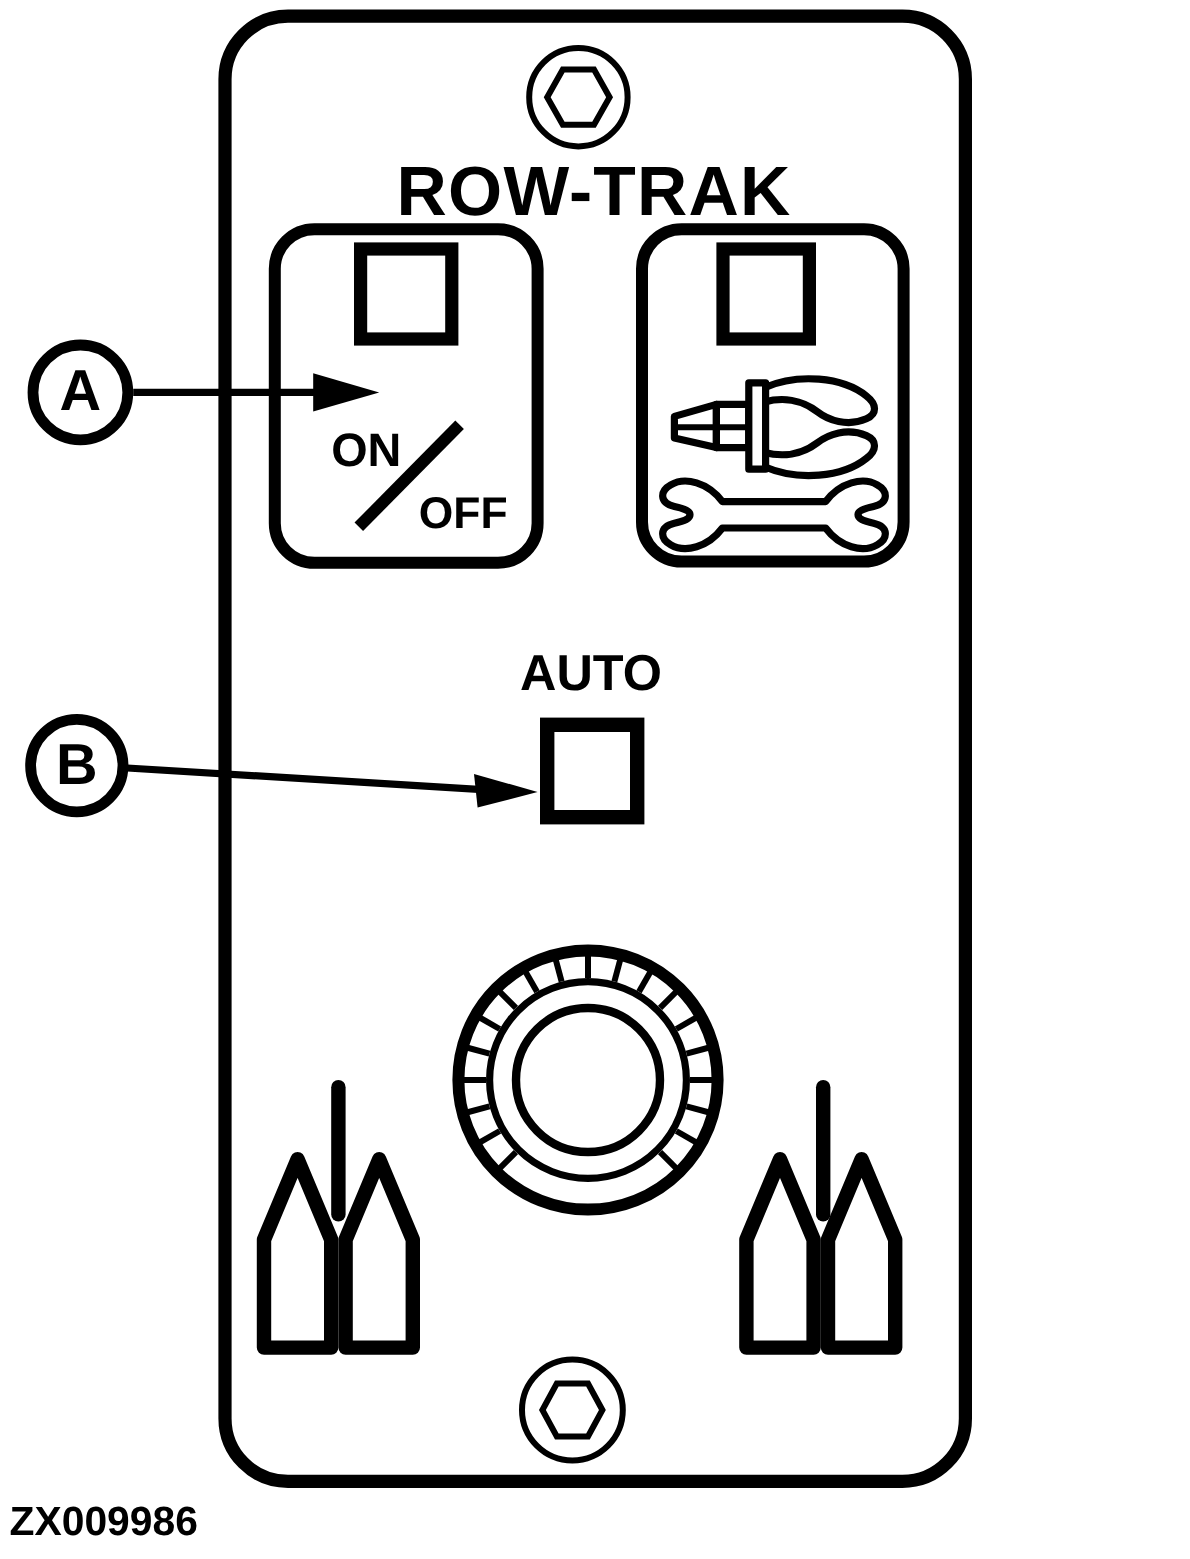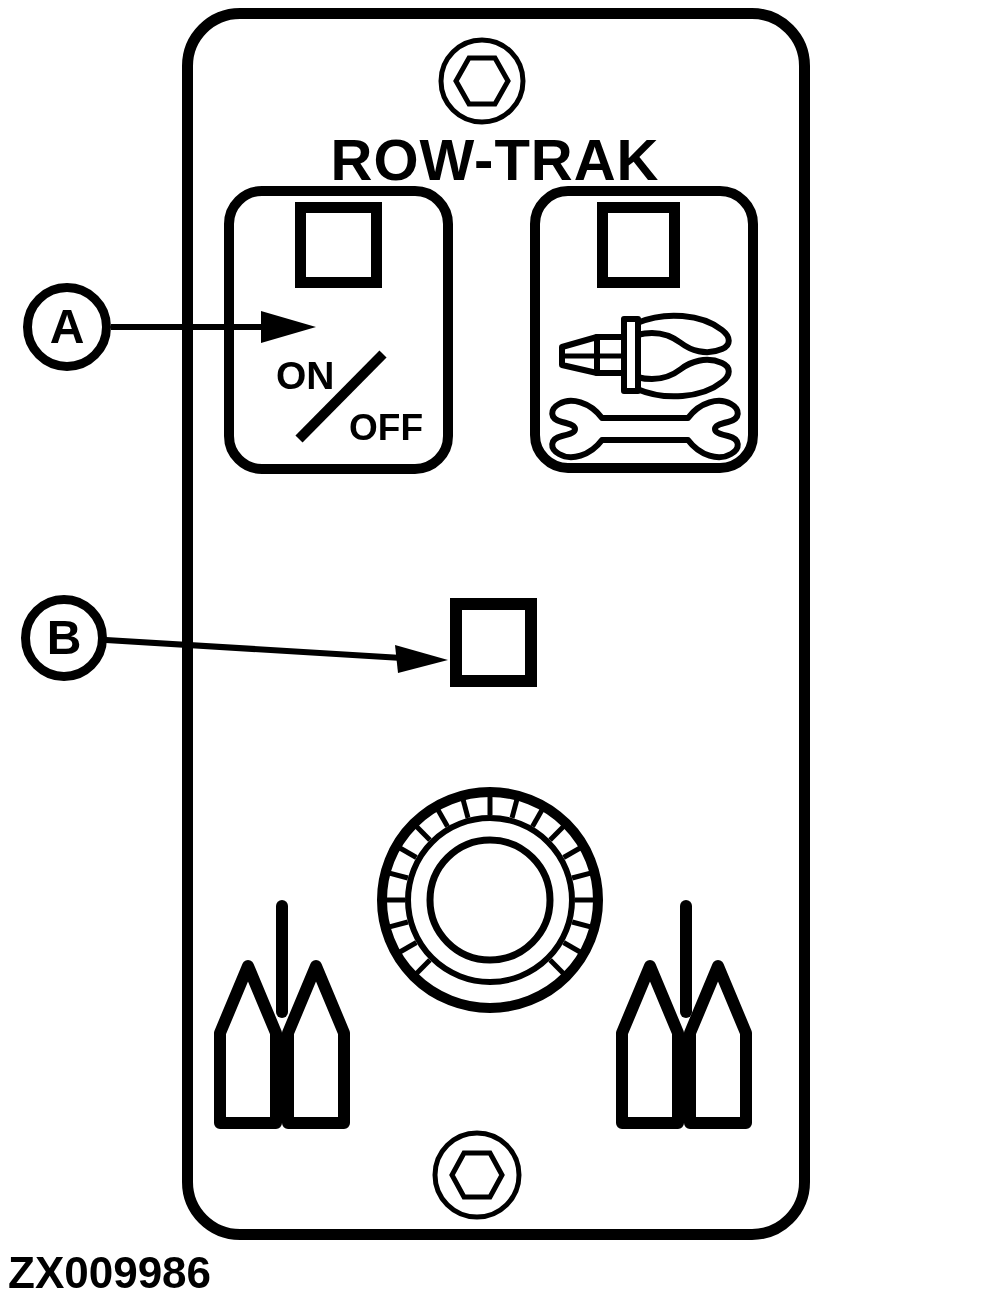--- a/index.html
+++ b/index.html
@@ -18,21 +18,21 @@
   .switch-service{left:530px;top:186px;width:208px;height:267px;}
   .sq{position:absolute;background:#fff;border:11px solid #000;}
   .sq-power{left:295px;top:202px;width:65px;height:64px;}
   .sq-service{left:597px;top:202px;width:61px;height:64px;}
   .sq-auto{left:450px;top:598px;width:63px;height:65px;border-width:12px;}
   .lbl{position:absolute;font-weight:700;line-height:1;white-space:nowrap;}
   .lbl-title{left:300px;top:131px;width:390px;text-align:center;font-size:58px;letter-spacing:1px;}
   .lbl-on{left:276px;top:356px;font-size:39px;}
   .lbl-off{left:349px;top:409px;font-size:37px;}
   .lbl-auto{left:400px;top:540px;width:185px;text-align:center;font-size:42px;}
-  .lbl-code{left:8px;top:1251px;font-size:44px;}
+  .lbl-code{left:8px;top:1251px;font-size:34px;}
   .callout{
     position:absolute;border:9px solid #000;border-radius:50%;background:#fff;
     display:flex;align-items:center;justify-content:center;
     font-weight:700;font-size:48px;line-height:1;
   }
   .callout-a{left:23px;top:283px;width:70px;height:70px;}
   .callout-b{left:21px;top:595px;width:68px;height:68px;}
   svg.overlay{position:absolute;left:0;top:0;pointer-events:none;}
 </style>
 </head>
@@ -45,20 +45,21 @@
   <div class="lbl lbl-title">ROW-TRAK</div>
 
   <div class="switch switch-power"></div>
   <div class="sq sq-power"></div>
   <div class="lbl lbl-on">ON</div>
   <div class="lbl lbl-off">OFF</div>
 
   <div class="switch switch-service"></div>
   <div class="sq sq-service"></div>
 
+  <div class="lbl lbl-auto">AUTO</div>
   <div class="sq sq-auto"></div>
 
   <div class="callout callout-a">
     <span>A</span>
   </div>
   <div class="callout callout-b">
     <span>B</span>
   </div>
 
   <div class="lbl lbl-code">ZX009986</div>

